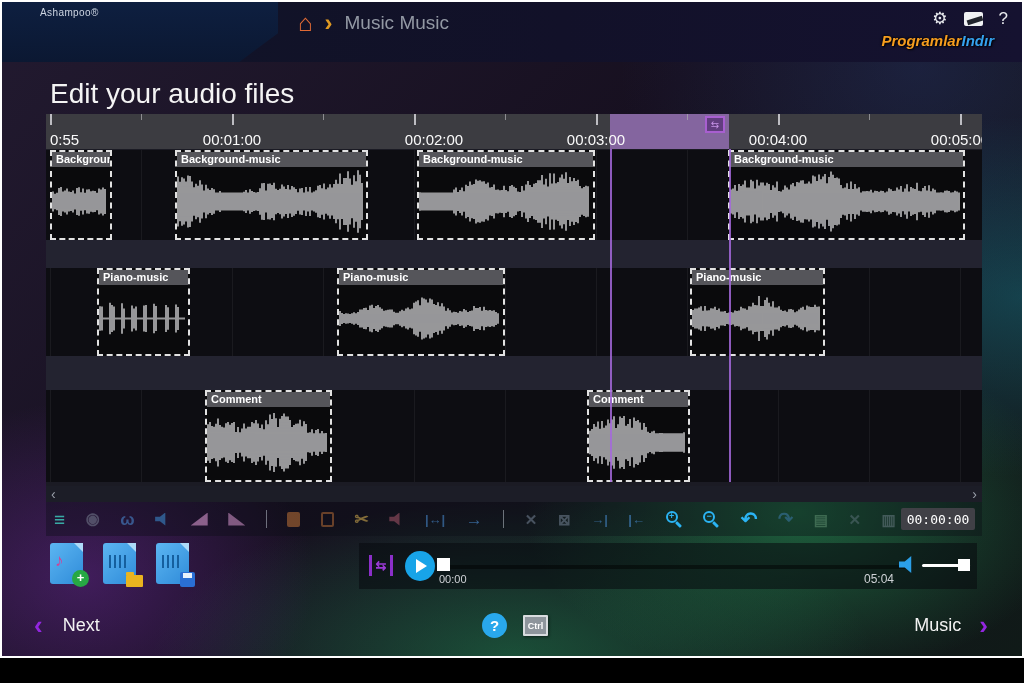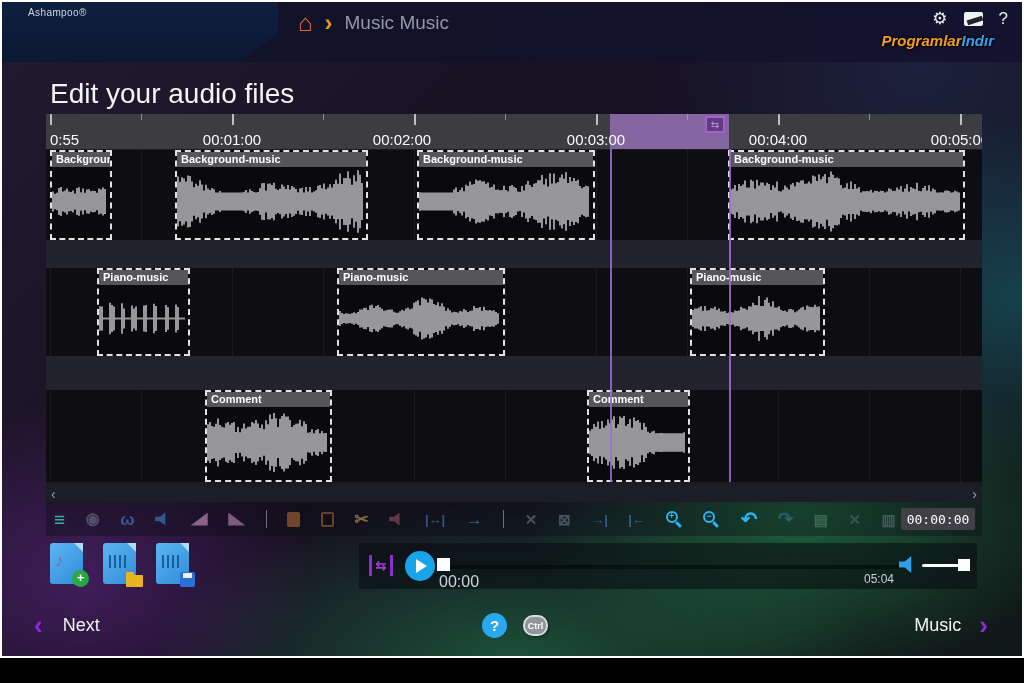--- a/index.html
+++ b/index.html
@@ -14,21 +14,21 @@
       radial-gradient(ellipse 500px 400px at 90% 10%, rgba(40,60,120,.35), transparent 60%),
       linear-gradient(135deg,#221a30 0%, #171020 45%, #101a18 100%);
   }
   #bottom-black { position:absolute; left:0; right:0; top:658px; bottom:0; background:#000; }
 
   
   #header { position:absolute; left:0; top:0; right:0; height:60px;
     background:linear-gradient(90deg,#101427 0%,#121129 55%,#151230 100%); }
   #logo-panel { position:absolute; left:0; top:0; width:276px; height:60px;
     background:linear-gradient(180deg,#0e1f40,#0b1832);
-    clip-path:polygon(0 0,100% 0,100% 52%,86% 100%,0 100%); padding:5px 0 0 26px; }
+    clip-path:polygon(0 0,100% 0,100% 52%,86% 100%,0 100%); padding:5px 0 0 38px; }
   .brand-top { font-size:10px; color:#cdd5e2; letter-spacing:.4px; }
   .brand-row { line-height:30px; }
   .brand-name { font-size:27px; color:#35c2a6; letter-spacing:.5px; }
   .brand-ver { font-size:27px; color:#2ba4df; margin-left:6px; }
   #breadcrumb { position:absolute; left:296px; top:0; height:42px; display:flex; align-items:center; gap:12px; }
   .home-glyph { font-size:24px; color:#e06a35; font-weight:bold; line-height:1; }
   .crumb-sep { font-size:24px; color:#e09a22; font-weight:bold; line-height:1; }
   .crumb-label { font-size:19px; color:#9399a4; }
   #header-actions { position:absolute; right:14px; top:8px; display:flex; align-items:center; gap:16px; }
   .hdr-ic { color:#e8eaee; font-size:17px; line-height:1; }
@@ -97,35 +97,35 @@
 
   
   #transport { position:absolute; left:357px; top:541px; width:618px; height:46px; background:rgba(8,10,15,.55); }
   #tr-loop { position:absolute; left:10px; top:12px; width:24px; height:21px; border-left:3px solid #8b2fc9; border-right:3px solid #8b2fc9;
     color:#9b3ad6; font-size:13px; font-weight:bold; line-height:21px; text-align:center; }
   #play-btn { position:absolute; left:46px; top:8px; width:30px; height:30px; border-radius:50%; background:#18a4e8;
     display:flex; align-items:center; justify-content:center; }
   #play-tri { width:0; height:0; border-left:11px solid #fff; border-top:7px solid transparent; border-bottom:7px solid transparent; margin-left:3px; }
   #progress-groove { position:absolute; left:80px; top:22px; width:468px; height:4px; background:rgba(0,0,0,.45); border-radius:2px; }
   #progress-marker { position:absolute; left:78px; top:15px; width:13px; height:13px; background:#fff; }
-  #elapsed { position:absolute; left:80px; top:30px; font-size:16px; color:#cfd2d6; }
+  #elapsed { position:absolute; left:80px; top:30px; font-size:11px; color:#cfd2d6; }
   #duration { position:absolute; left:505px; top:29px; font-size:12px; color:#cfd2d6; }
   #tr-speaker { position:absolute; left:540px; top:13px; width:18px; height:17px; }
   #vol-line { position:absolute; left:563px; top:21px; width:48px; height:3px; background:#fff; border-radius:2px; }
   #vol-handle { position:absolute; left:599px; top:16px; width:12px; height:12px; background:#fff; }
 
   
   .chev { font-size:26px; font-weight:bold; color:#9326e0; line-height:1; }
   #back-btn { position:absolute; left:32px; top:610px; display:flex; align-items:center; gap:20px; }
   #next-btn { position:absolute; right:34px; top:610px; display:flex; align-items:center; gap:18px; }
   .nav-label { font-size:18px; color:#f2f2f2; }
   #help-btn { position:absolute; left:480px; top:611px; width:25px; height:25px; border-radius:50%; background:#29a8ec;
     color:#fff; font-size:15px; font-weight:bold; display:flex; align-items:center; justify-content:center; }
   #ctrl-badge { position:absolute; left:521px; top:613px; width:25px; height:21px; background:#8e959c; border:2px solid #d9dcdf;
-    border-radius:10px; color:#fff; font-size:9px; font-weight:bold; display:flex; align-items:center; justify-content:center;
+    border-radius:1px; color:#fff; font-size:9px; font-weight:bold; display:flex; align-items:center; justify-content:center;
     box-shadow:1px 1px 3px rgba(0,0,0,.5); }
 </style>
 </head>
 <body>
 
 <div id="frame">
   <div id="app">
 
     <div id="header">
       <div id="logo-panel">
@@ -152,21 +152,21 @@
       <div id="ruler">
           <div id="loop-region" style="left: 564px; width: 119px;"></div>
           <div class="tick major" style="left: 4px;"></div>
           <div class="tick minor" style="left: 95px;"></div>
           <div class="tick-label" style="left: 4px;">0:55</div>
           <div class="tick major" style="left: 186px;"></div>
           <div class="tick minor" style="left: 277px;"></div>
           <div class="tick-label" style="left: 186px; transform: translateX(-50%);">00:01:00</div>
           <div class="tick major" style="left: 368px;"></div>
           <div class="tick minor" style="left: 459px;"></div>
-          <div class="tick-label" style="left: 356px; transform: translateX(-50%); margin-top: 34px;">00:02:00</div>
+          <div class="tick-label" style="left: 388px; transform: translateX(-50%); margin-top: 34px;">00:02:00</div>
           <div class="tick major" style="left: 550px;"></div>
           <div class="tick minor" style="left: 641px;"></div>
           <div class="tick-label" style="left: 550px; transform: translateX(-50%);">00:03:00</div>
           <div class="tick major" style="left: 732px;"></div>
           <div class="tick minor" style="left: 823px;"></div>
           <div class="tick-label" style="left: 732px; transform: translateX(-50%);">00:04:00</div>
           <div class="tick major" style="left: 914px;"></div>
           <div class="tick-label" style="left: 914px; transform: translateX(-50%);">00:05:00</div>
           <div id="loop-icon" style="left: 659px;">⇆</div>
         </div>

